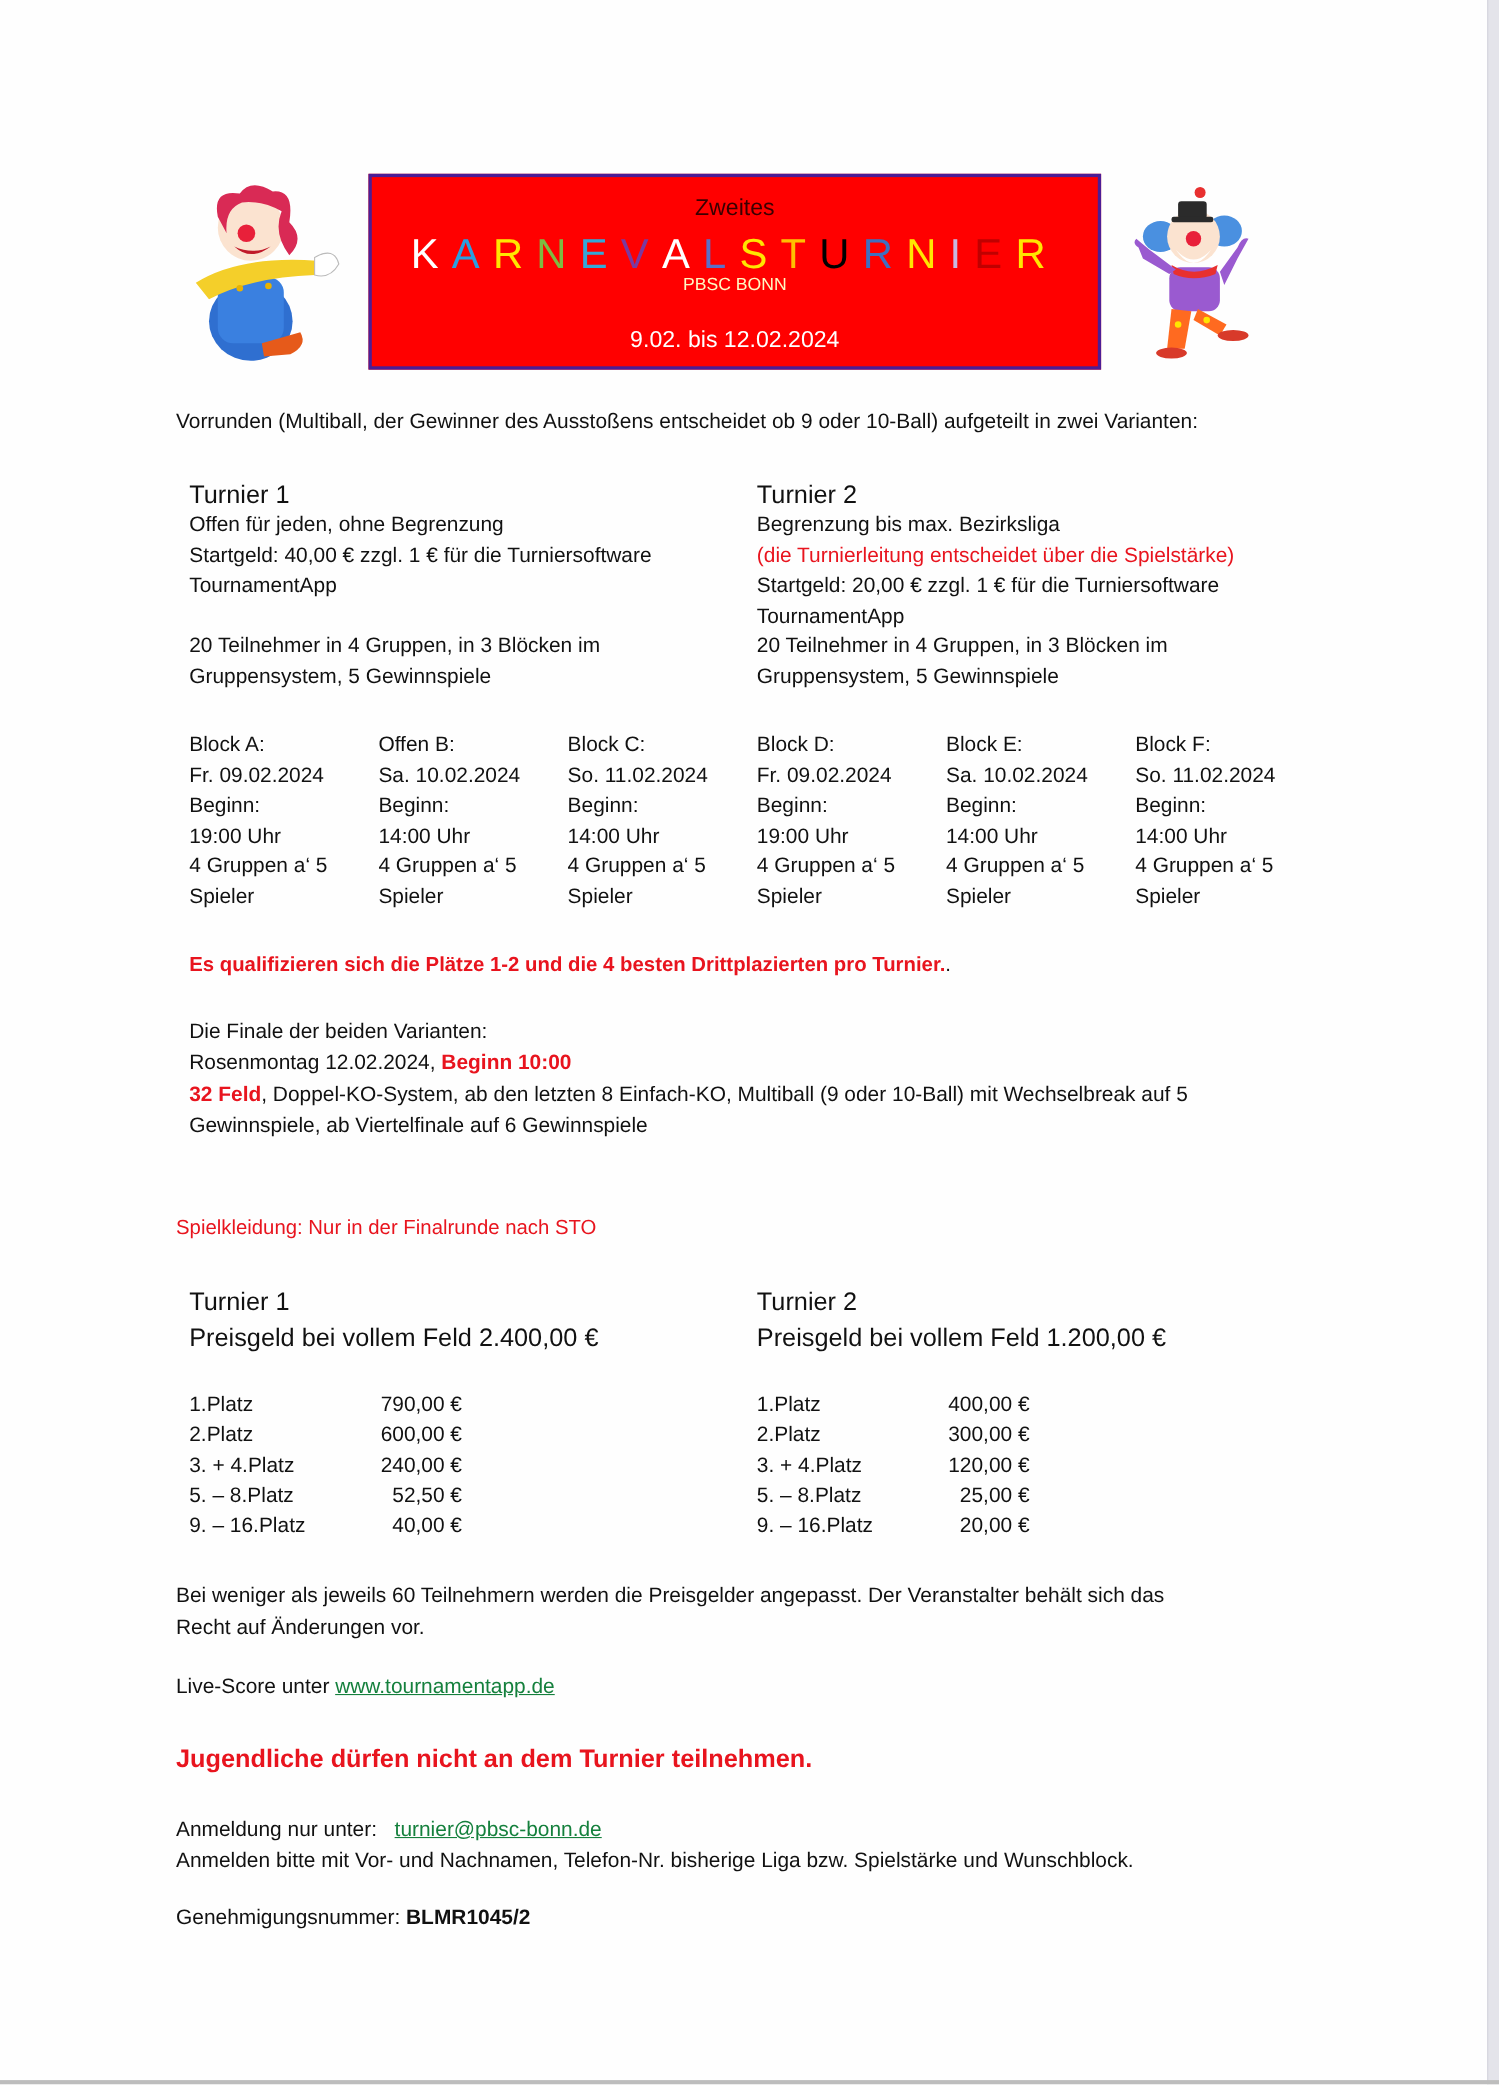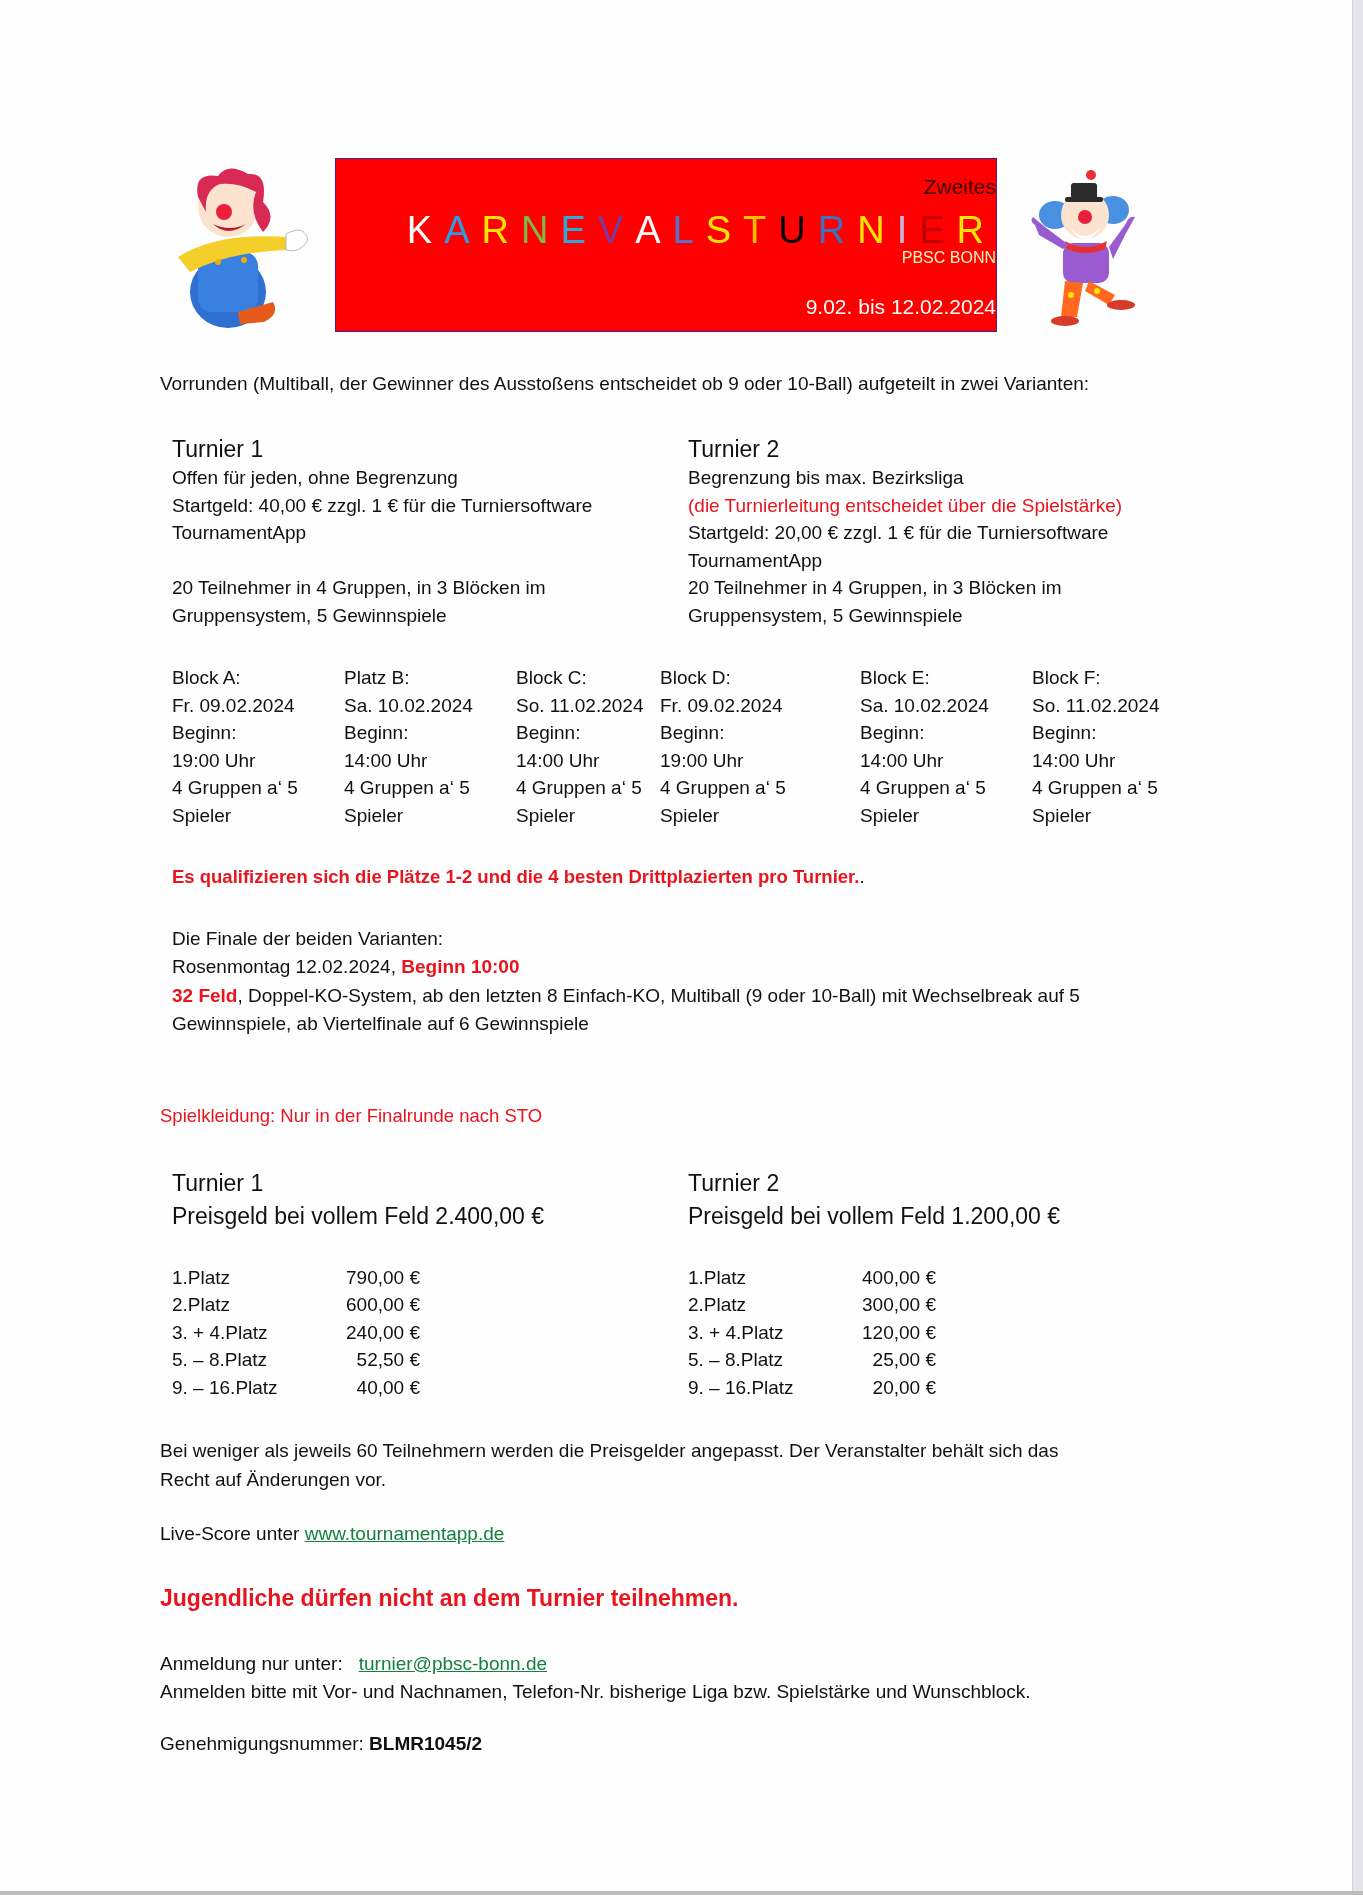--- a/index.html
+++ b/index.html
@@ -11,21 +11,21 @@
   }
   .page { position:absolute; left:0; top:0; width:1352px; height:1892px; background:#fefefe; }
   .edge-right { position:absolute; left:1352px; top:0; width:11px; height:1895px; background:#e4e4ea; border-left:1px solid #d4d4dc; }
   .edge-bottom { position:absolute; left:0; top:1891px; width:1363px; height:4px; background:#bdbdbd; }
 
   .abs { position:absolute; white-space:nowrap; }
 
   
   .banner {
     position:absolute; left:335px; top:158px; width:660px; height:172px;
-    background:#ff0000; border:1px solid #4c1d95; text-align:right;
+    background:#ff0000; border:3px solid #4c1d95; text-align:center;
   }
   .banner .pre { position:absolute; left:0; right:0; top:16px; font-size:21px; color:#3a0000; }
   .banner .title { position:absolute; left:0; right:0; top:50px; font-size:38px; letter-spacing:12px; font-weight:400; }
   .banner .title span { display:inline-block; }
   .banner .club { position:absolute; left:0; right:0; top:90px; font-size:16px; color:#fef9c3; }
   .banner .dates { position:absolute; left:0; right:0; top:136px; font-size:21px; color:#ffffff; }
 
   .clown { position:absolute; }
 
   .t20 { font-size:19px; line-height:27.5px; }
@@ -114,36 +114,36 @@
 
   <div class="block-col" style="left:172px;">
     <div>Block A:</div>
     <div>Fr. 09.02.2024</div>
     <div>Beginn:</div>
     <div>19:00 Uhr</div>
     <div>4 Gruppen a‘ 5</div>
     <div>Spieler</div>
   </div>
   <div class="block-col" style="left:344px;">
-    <div>Platz B:</div>
+    <div>Offen B:</div>
     <div>Sa. 10.02.2024</div>
     <div>Beginn:</div>
     <div>14:00 Uhr</div>
     <div>4 Gruppen a‘ 5</div>
     <div>Spieler</div>
   </div>
   <div class="block-col" style="left:516px;">
     <div>Block C:</div>
     <div>So. 11.02.2024</div>
     <div>Beginn:</div>
     <div>14:00 Uhr</div>
     <div>4 Gruppen a‘ 5</div>
     <div>Spieler</div>
   </div>
-  <div class="block-col" style="left:660px;">
+  <div class="block-col" style="left:688px;">
     <div>Block D:</div>
     <div>Fr. 09.02.2024</div>
     <div>Beginn:</div>
     <div>19:00 Uhr</div>
     <div>4 Gruppen a‘ 5</div>
     <div>Spieler</div>
   </div>
   <div class="block-col" style="left:860px;">
     <div>Block E:</div>
     <div>Sa. 10.02.2024</div>

